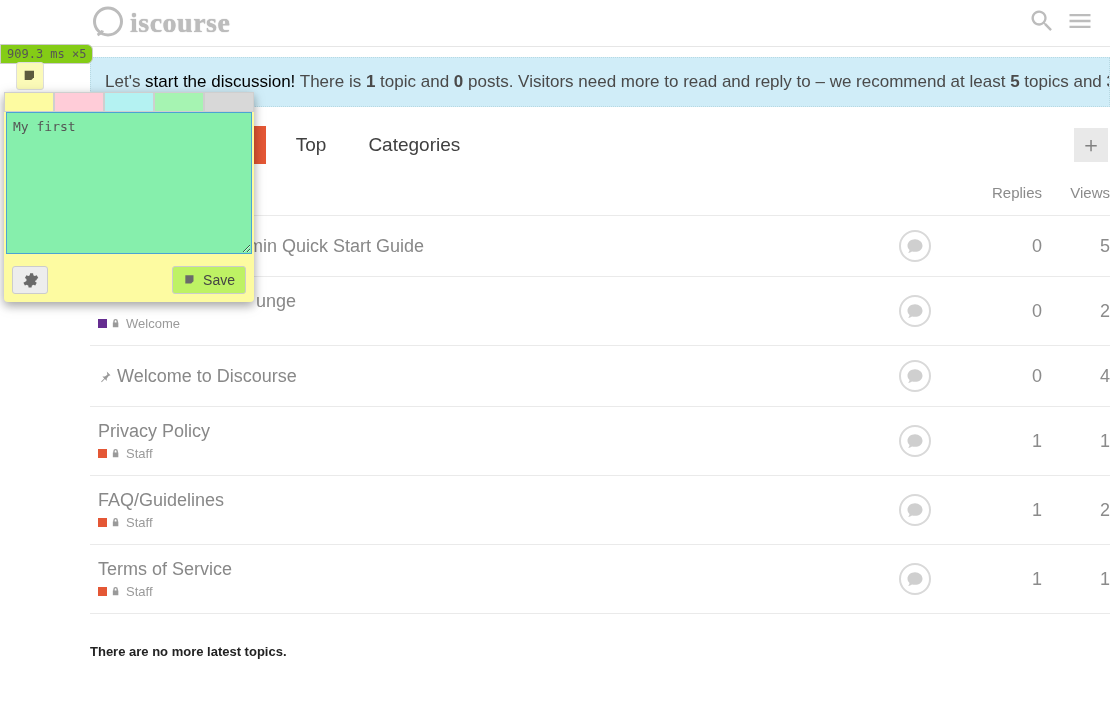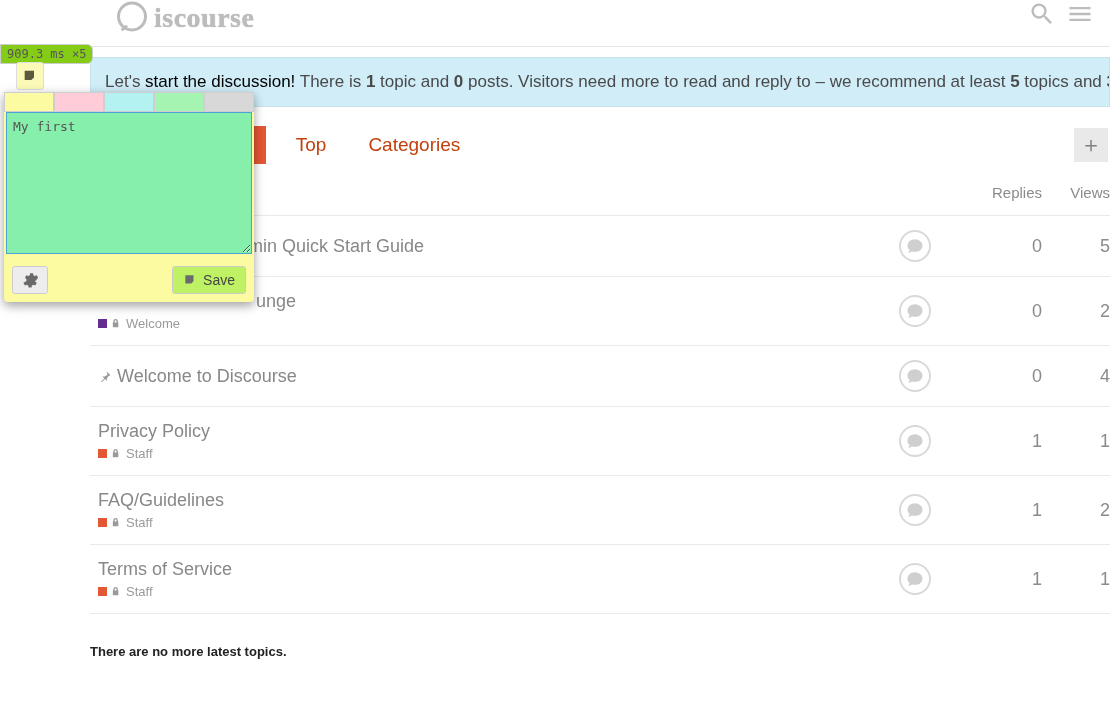--- a/index.html
+++ b/index.html
@@ -5,23 +5,22 @@
     * { box-sizing: border-box; margin: 0; padding: 0; }
     html, body { font-family: Arial, Helvetica, sans-serif; background: #fff; color: #222; }
     body { position: relative; width: 1110px; height: 722px; overflow: hidden; }
 
     
     .header {
       position: relative;
       height: 46px;
       padding: 0 12px;
       display: flex;
-      align-items: flex-start;
+      align-items: center;
       justify-content: space-between;
-      margin-left: 24px;
     }
     .logo-wrap { margin-left: 78px; display: flex; align-items: center; gap: 4px; }
     .logo-bubble-svg { width: 36px; height: 36px; }
     .logo-text {
       font-size: 28px; font-weight: 600; color: #bcbcbc;
       text-shadow: 0 0 1px #aaa;
       font-family: "Times New Roman", serif;
       letter-spacing: 0.5px;
     }
     .header-icons { display: flex; align-items: center; gap: 10px; margin-right: 4px; }
@@ -120,21 +119,21 @@
       display: flex; align-items: center; justify-content: space-between;
       margin-top: 18px;
     }
     .navleft { display: flex; align-items: center; gap: 12px; }
     .tagbtn {
       background: #fff; border: 1px solid #ccc;
       padding: 8px 14px; font-size: 17px; color: #555;
       display: flex; align-items: center; gap: 10px; cursor: pointer;
     }
     .tabs { display: flex; gap: 18px; margin-left: 12px; align-items: center; }
-    .tab { font-size: 19px; color: #c2410c; padding: 8px 12px; cursor: pointer; }
+    .tab { font-size: 19px; color: #404040; padding: 8px 12px; cursor: pointer; }
     .tab.active { background: #e45735; color: #fff; }
     .newtopic-btn {
       width: 34px; height: 34px; background: #e9e9e9; color: #808080; border: none;
       font-size: 22px; cursor: pointer;
       margin-right: 2px;
     }
 
     .table { width: 100%; border-collapse: collapse; margin-top: 10px; }
     .table th {
       text-align: right; font-weight: 400; color: #8b8b8b; font-size: 15px;

